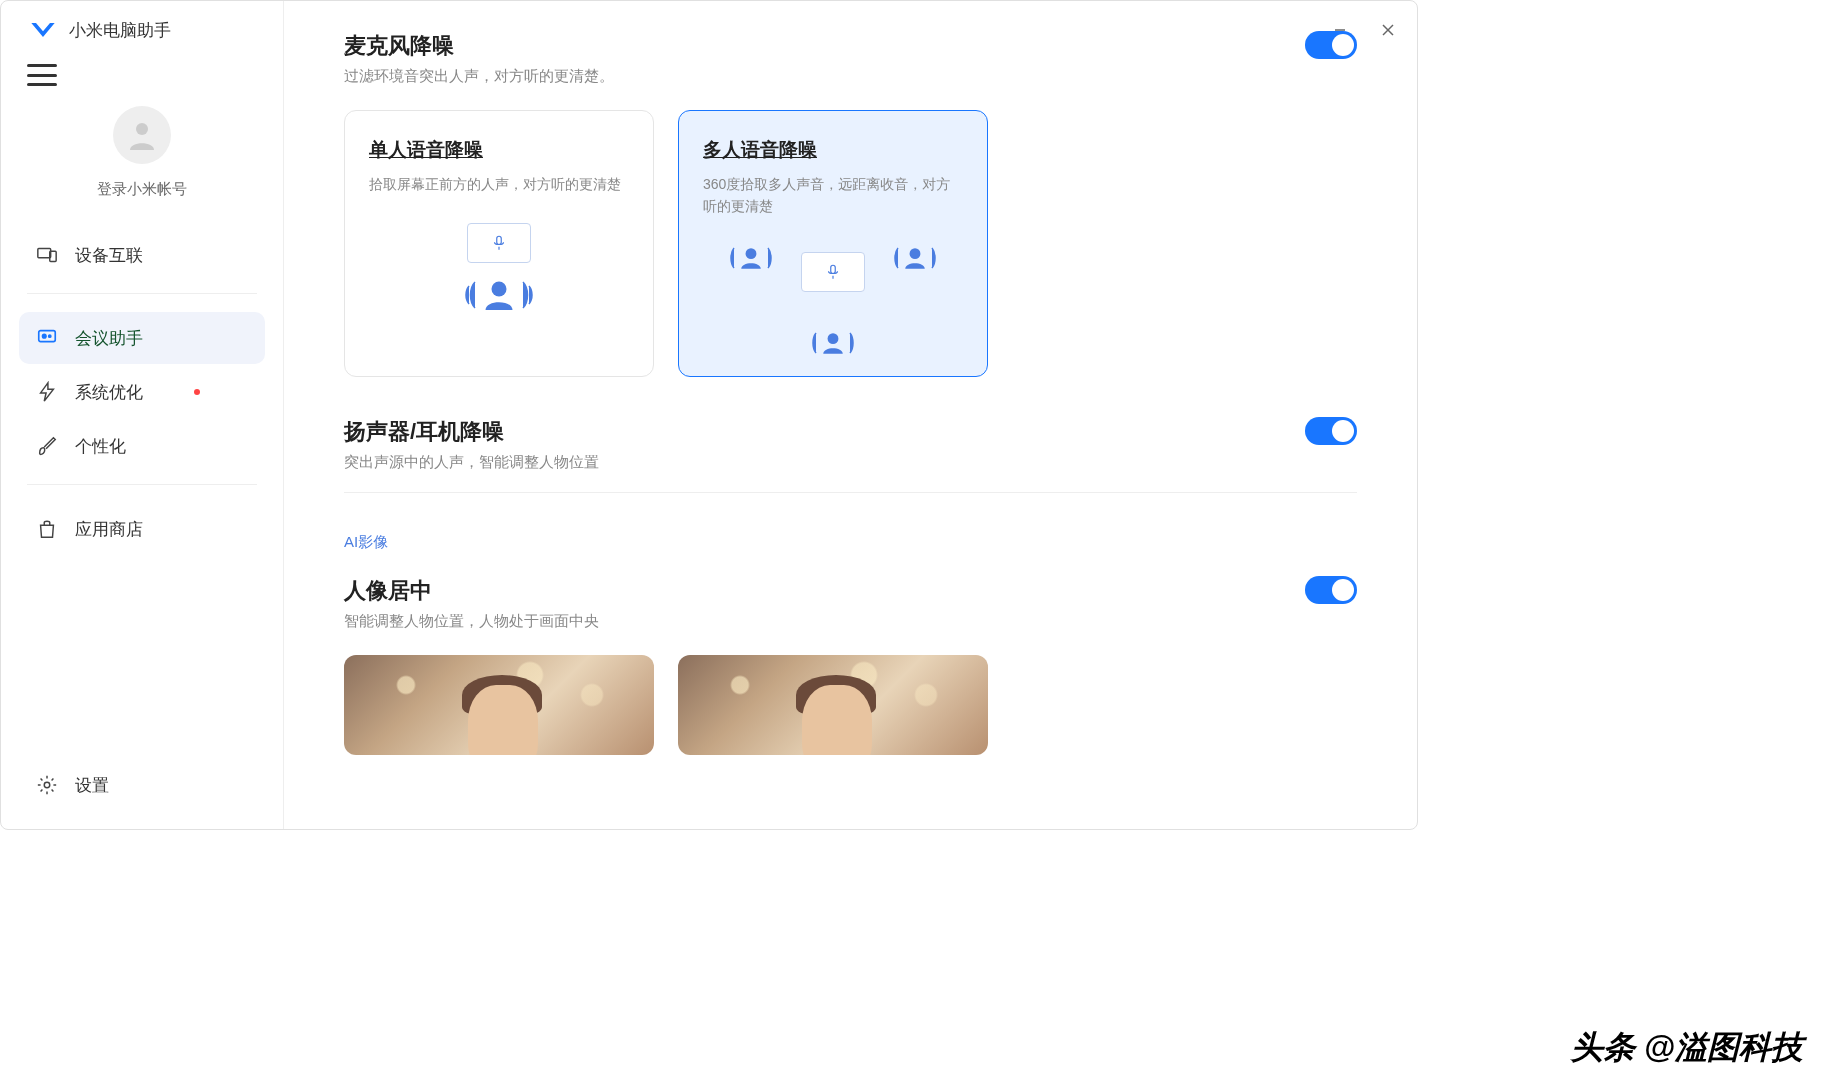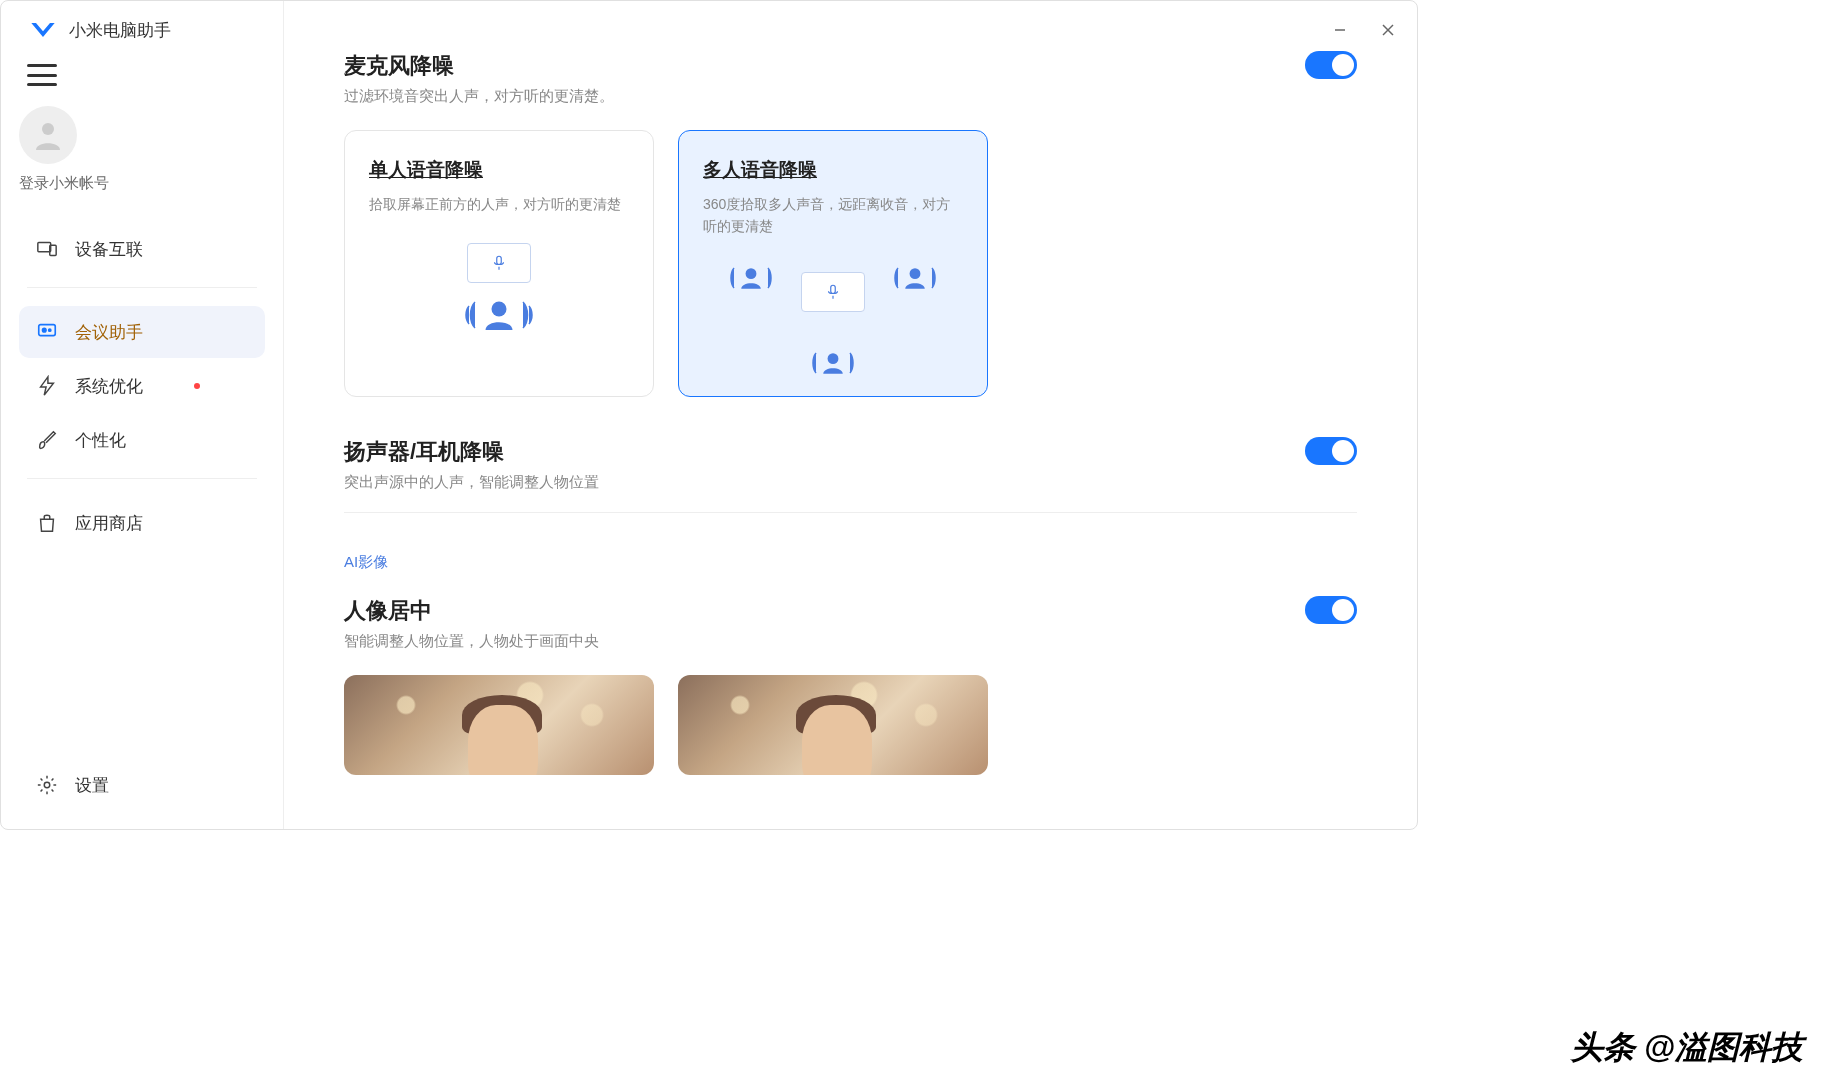--- a/index.html
+++ b/index.html
@@ -13,37 +13,37 @@
     .win-btn svg { width: 14px; height: 14px; stroke: #666; stroke-width: 1.5; fill: none; }
 
     .sidebar { width: 283px; height: 100%; border-right: 1px solid #eee; padding: 15px 18px 18px 18px; display: flex; flex-direction: column; }
     .brand { display: flex; align-items: center; gap: 12px; margin-bottom: 20px; padding-left: 10px;}
     .brand-logo { width: 28px; height: 28px; }
     .brand-title { font-size: 17px; color: #333; }
 
     .hamburger { width: 30px; height: 22px; margin-left: 8px; margin-bottom: 20px; cursor: pointer; display:flex; flex-direction:column; justify-content:space-between;}
     .hamburger span { display:block; height: 3px; background:#333; border-radius:2px; }
 
-    .account { display:flex; flex-direction:column; gap:10px; margin-bottom: 30px;}
+    .account { display:flex; flex-direction:column; align-items:center; gap:16px; margin-bottom: 30px;}
     .avatar { width: 58px; height: 58px; border-radius: 50%; background:#eee; display:flex; align-items:center; justify-content:center;}
     .avatar svg { width: 36px; height:36px; fill:#ccc;}
     .login-text { font-size: 15px; color:#666;}
 
     .nav-item { display:flex; align-items:center; gap:16px; padding: 14px 16px; border-radius:10px; cursor:pointer; font-size:17px; color:#333; margin-bottom:2px; position:relative;}
-    .nav-item.active { background: #f0f3fb; color:#a16207; }
+    .nav-item.active { background: #f0f3fb; color:#14532d; }
     .nav-item.active .nav-icon svg { stroke:#1976ff; fill:#1976ff;}
     .nav-icon { width:24px; height:24px; display:flex; align-items:center; justify-content:center;}
     .nav-icon svg { width:22px; height:22px; stroke:#444; stroke-width:1.6; fill:none;}
     .divider { height:1px; background:#eee; margin: 10px 8px 18px 8px;}
     .badge-dot { width:6px;height:6px;background:#f44;border-radius:50%; position:absolute; left: 175px;}
 
     .footer-nav { margin-top:auto; }
     .footer-item { display:flex; align-items:center; gap:16px; padding: 14px 16px; font-size:17px; color:#333; cursor:pointer;}
 
-    .content { flex:1; padding: 50px 60px 0 60px; overflow:auto; }
+    .content { flex:1; padding: 30px 60px 0 60px; overflow:auto; }
     .setting-row { display:flex; justify-content:space-between; align-items:flex-start; margin-bottom:10px;}
     .setting-title { font-size:22px; font-weight:600; color:#222; margin-bottom:6px;}
     .setting-desc { font-size:15px; color:#888;}
 
     .toggle { width:52px; height:28px; background:#1976ff; border-radius:14px; position:relative; cursor:pointer; flex-shrink:0;}
     .toggle::after { content:""; position:absolute; width:22px; height:22px; background:#fff; border-radius:50%; top:3px; right:3px;}
 
     .cards { display:flex; gap:24px; margin: 24px 0 40px 0;}
     .card { width:310px; border:1.5px solid #e5e5e5; border-radius:12px; padding: 26px 24px 20px 24px; cursor:pointer;}
     .card.selected { border-color:#1976ff; background:#e9f2ff;}

